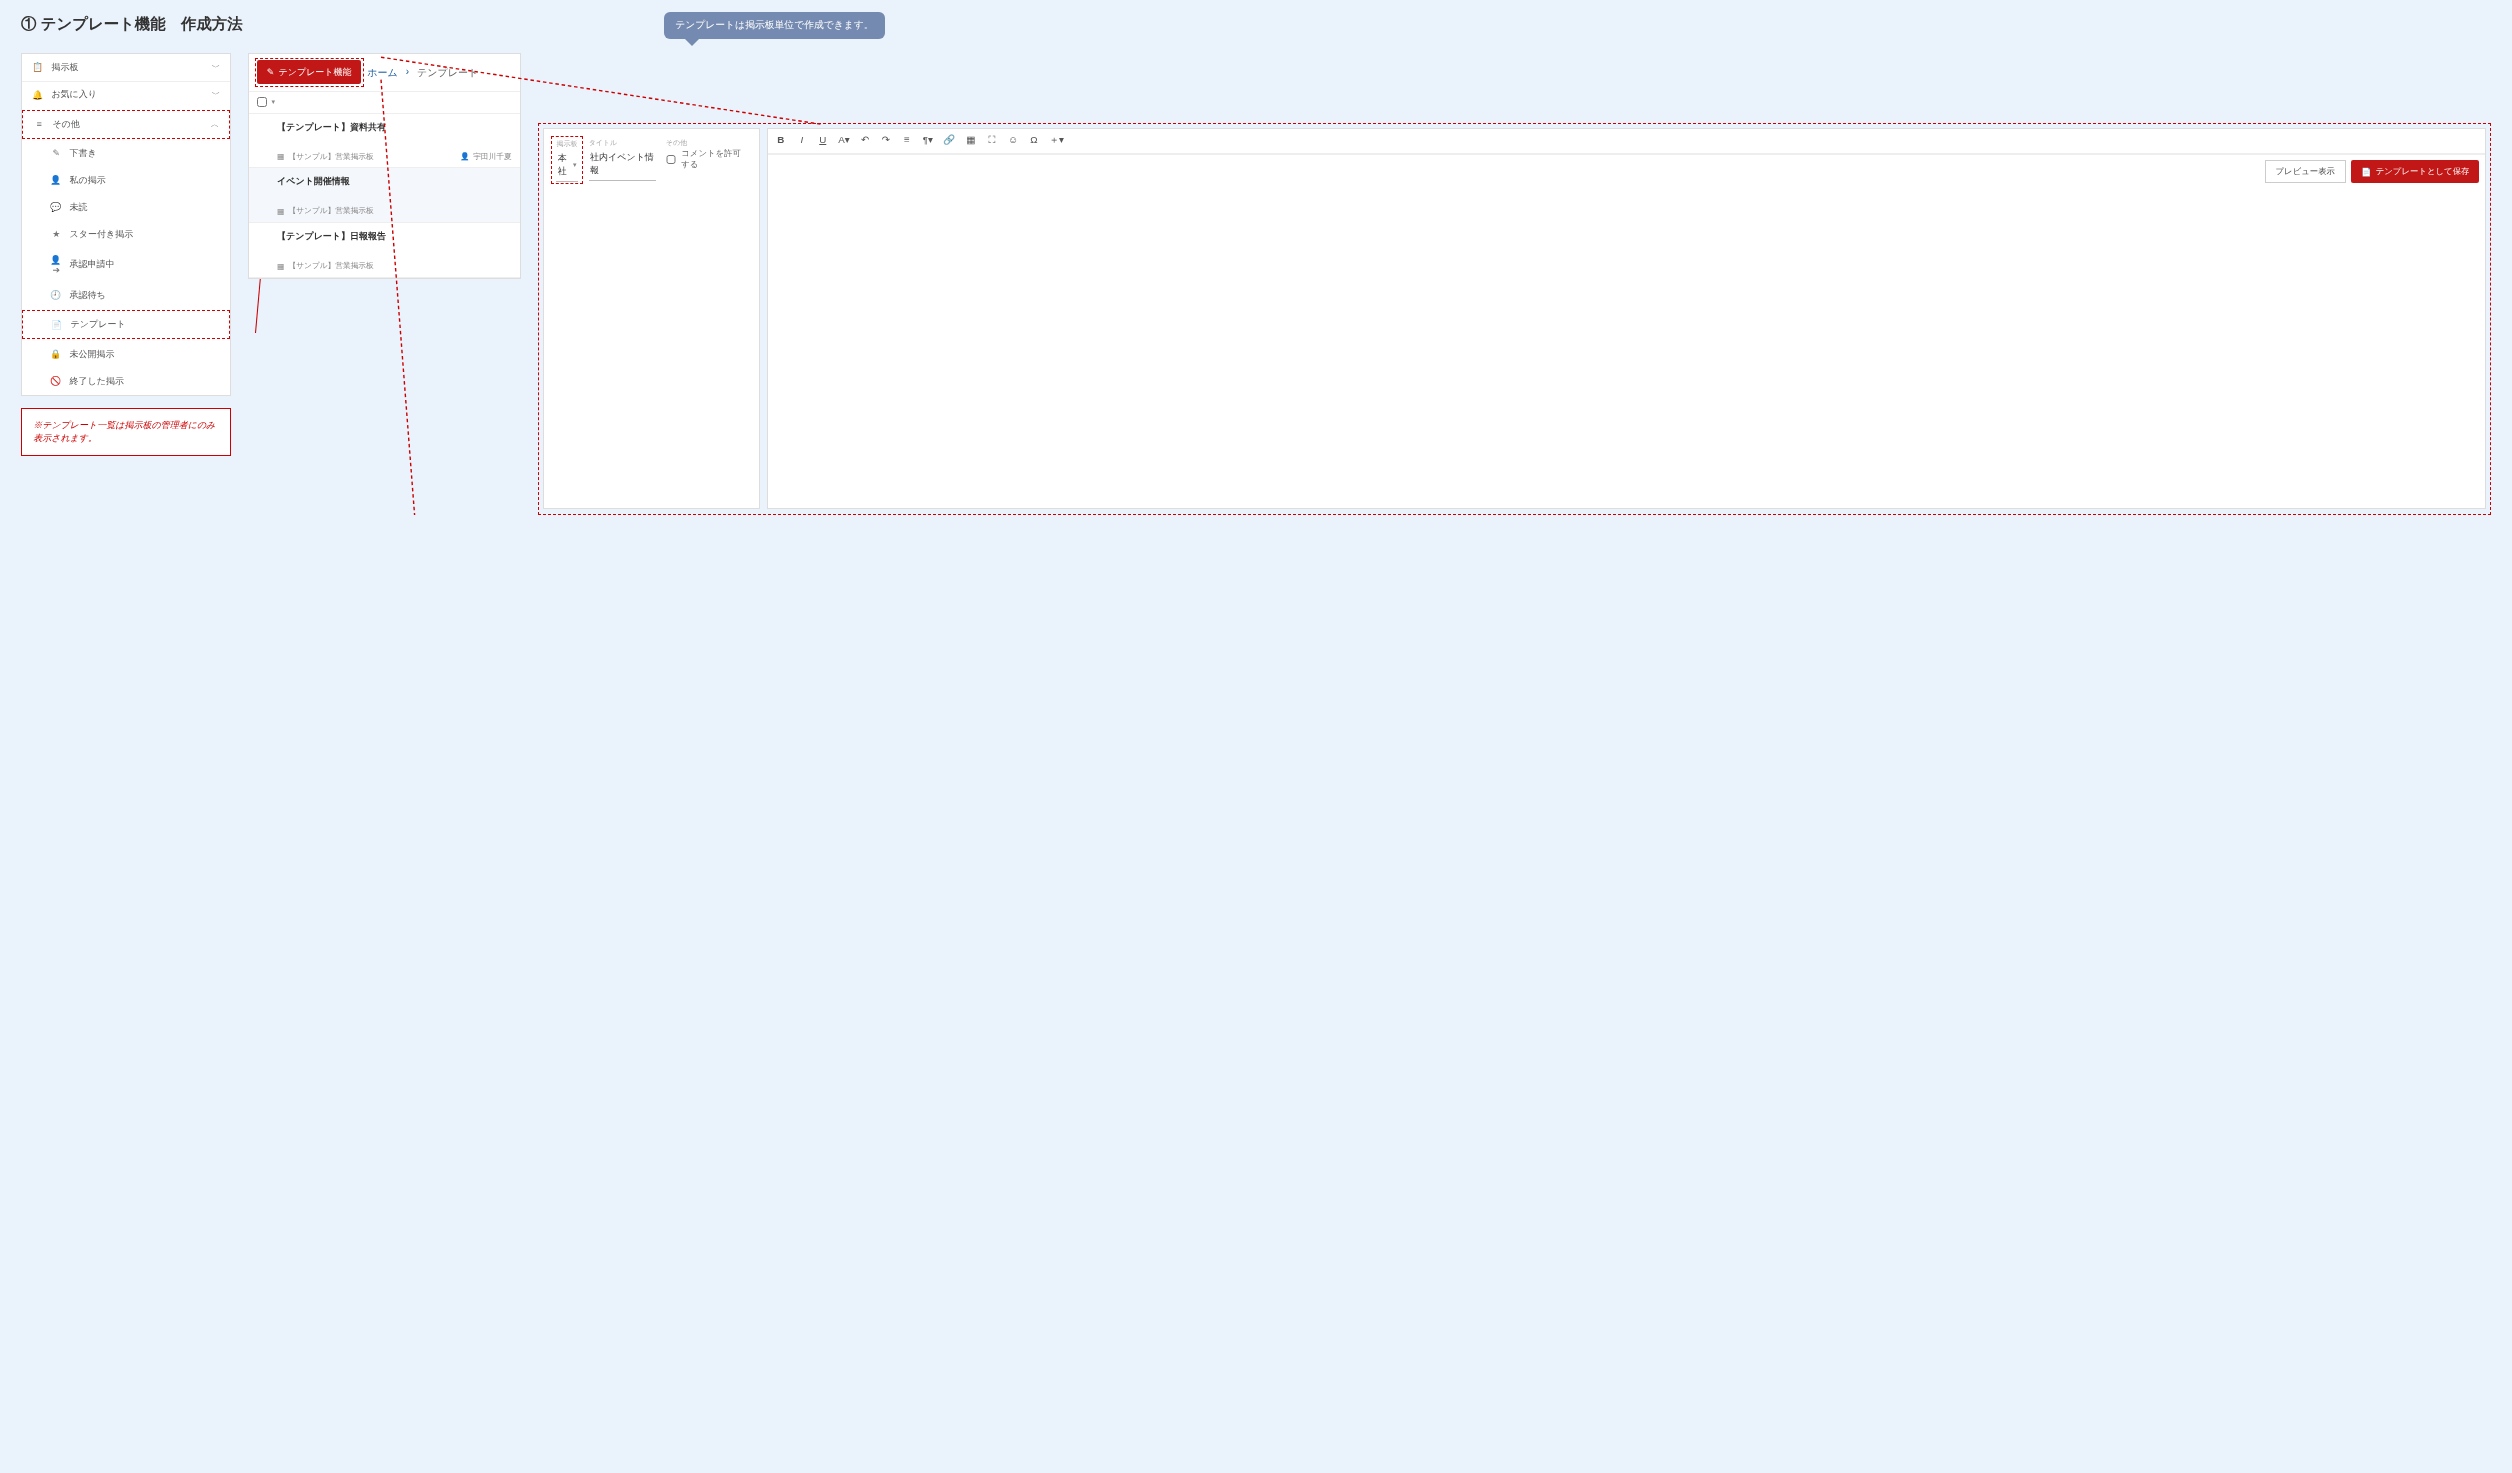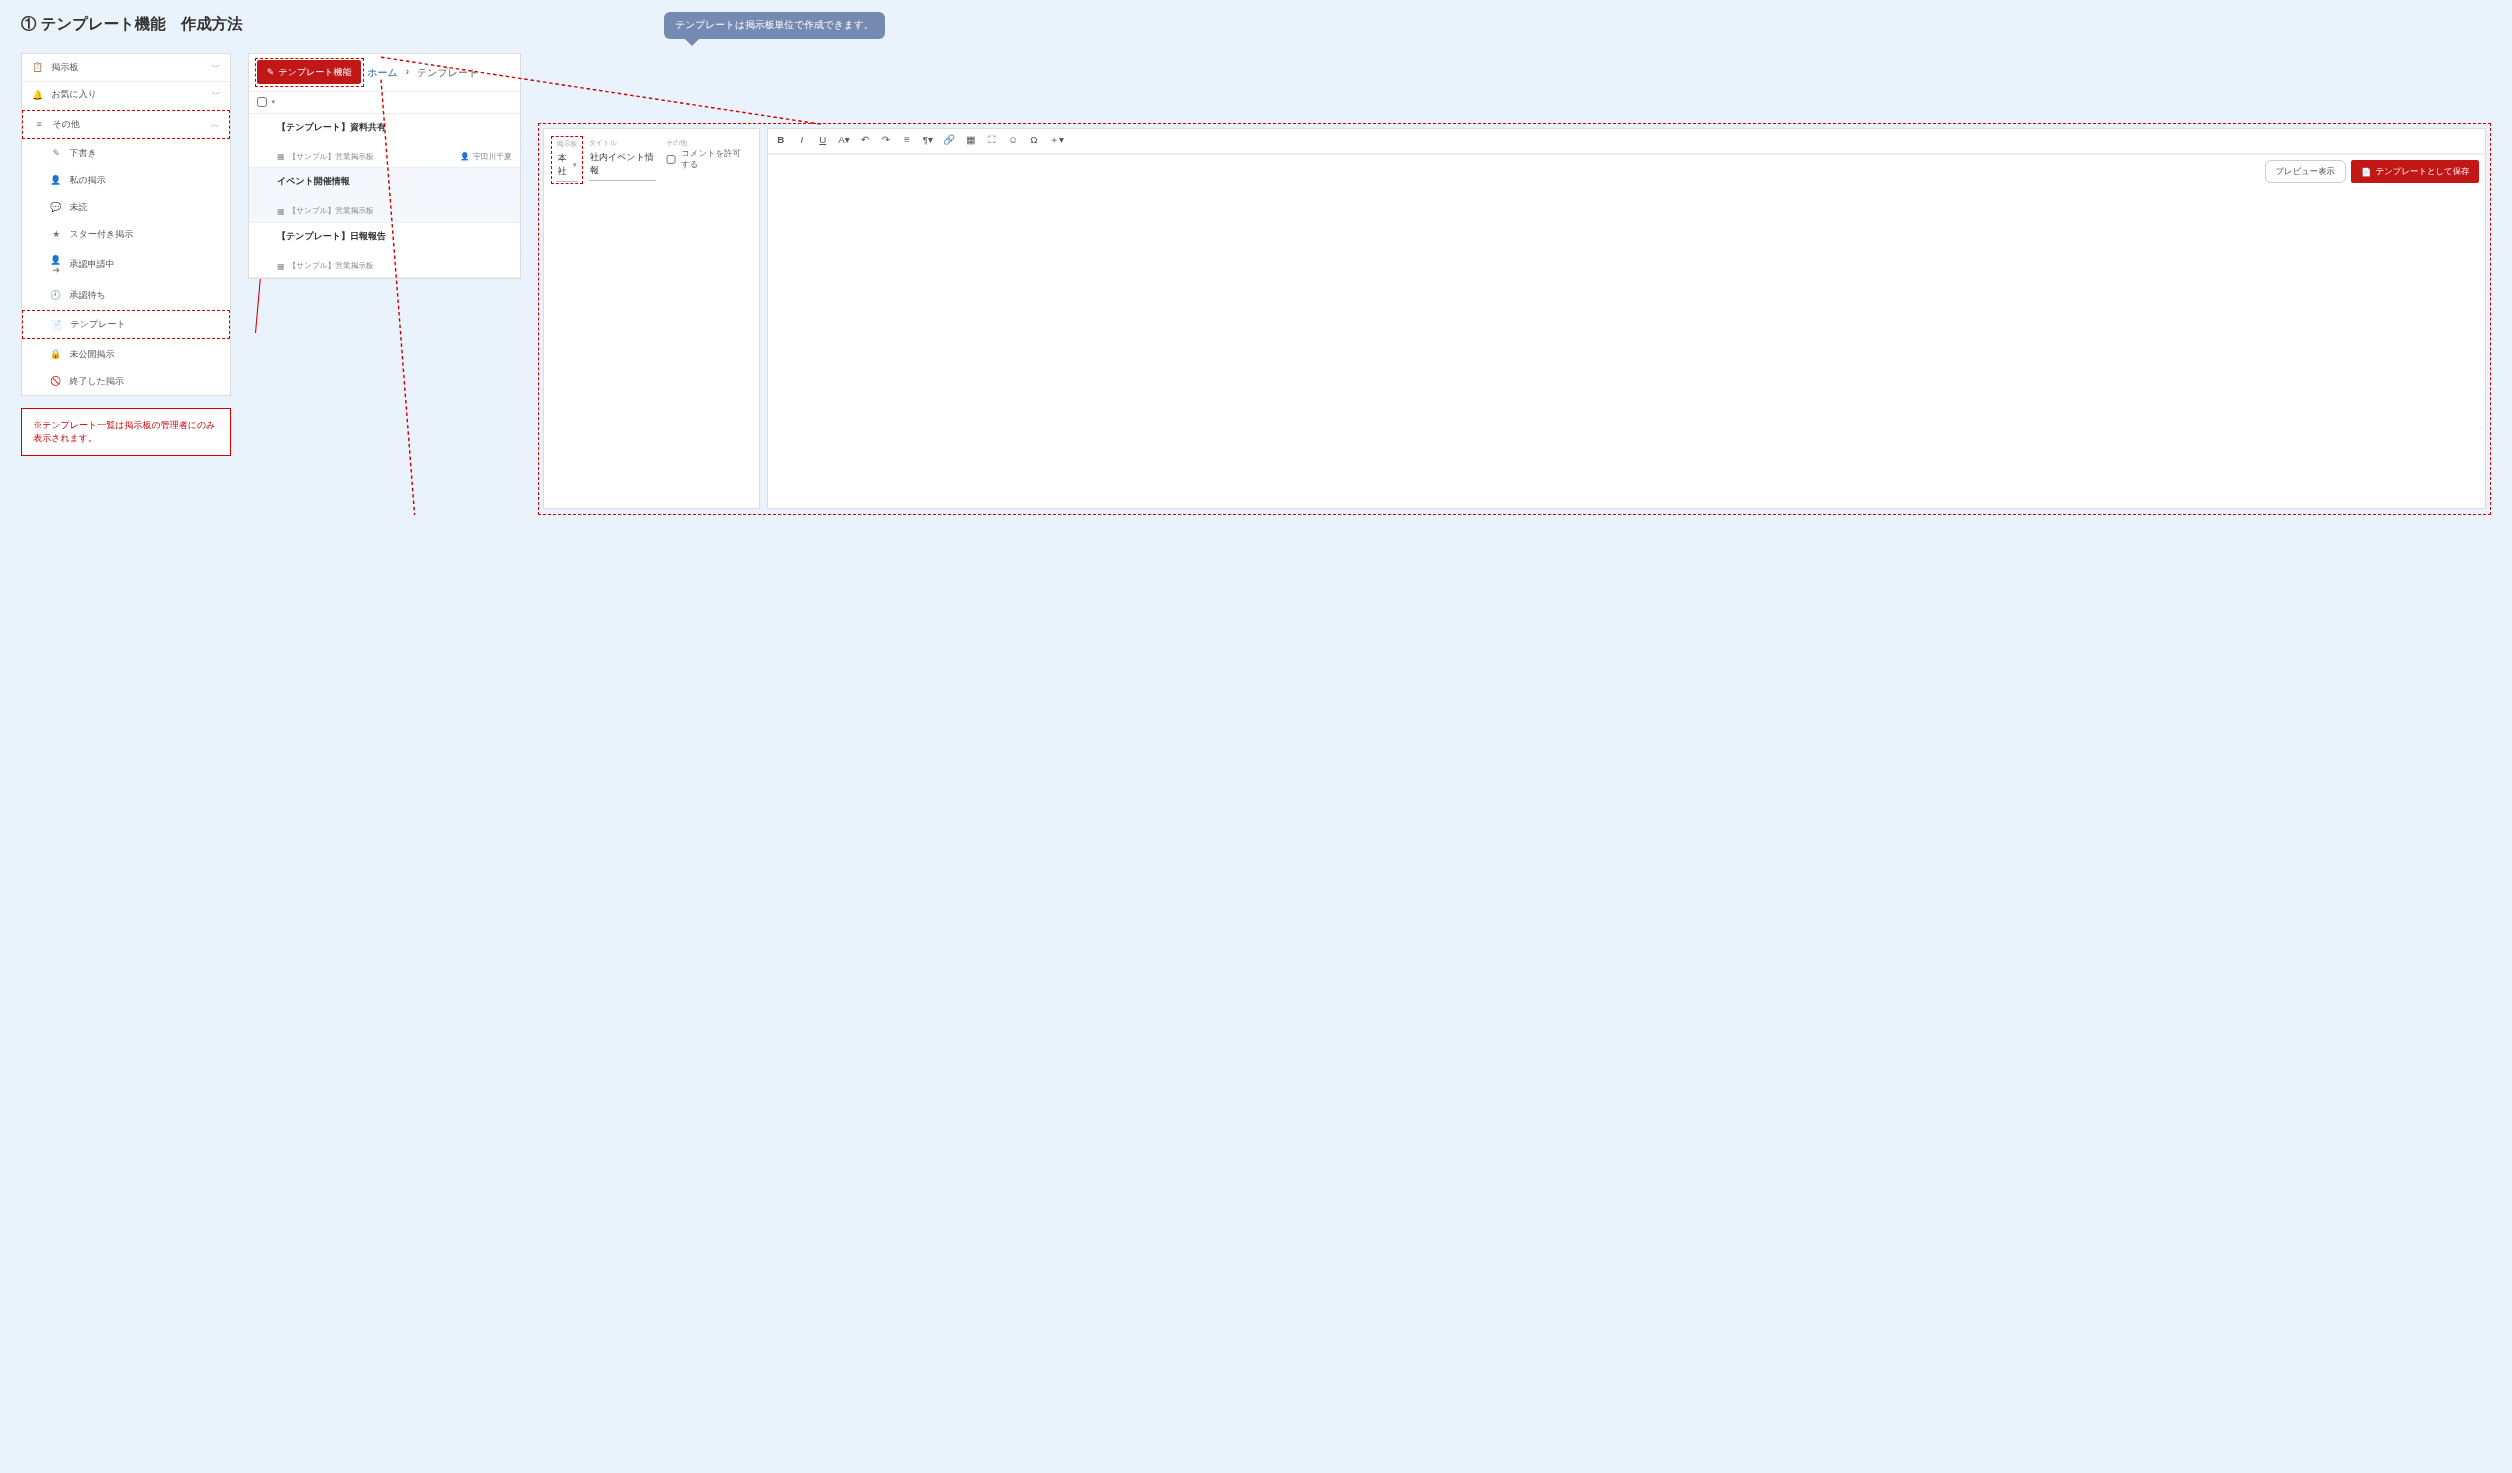--- a/index.html
+++ b/index.html
@@ -36,20 +36,21 @@
   .side-sep { height: 0.7px; background: #eee; }
   .dashed-box-red { border: 1.4px dashed #cc0000; }
 
   .note-box {
     border: 0.7px solid #cc0000;
     background: #fff;
     color: #cc0000;
     padding: 9.8px 11.2px;
     font-size: 9px;
     font-weight: 500;
+    font-style: italic;
   }
 
   
   .arrow-svg { position: absolute; top: 0; left: 0; pointer-events: none; }
 
   
   .center-col { width: 273px; position: relative; }
   .template-list {
     background: #fff;
     border: 0.7px solid #ddd;
@@ -114,21 +115,21 @@
   }
   .toolbar {
     border-bottom: 0.7px solid #eee;
     padding: 5.6px 7px;
     display: flex; flex-wrap: wrap; gap: 9.8px; row-gap: 7px;
     color: #555;
   }
   .tbtn { cursor: pointer; font-size: 9.8px; min-width: 11.2px; text-align: center; }
   .editor-text { padding: 11.2px 12.6px; font-size: 8.4px; line-height: 1.9; color: #444; flex: 1; }
   .editor-footer { display: flex; justify-content: flex-end; gap: 5.6px; padding: 5.6px; border-top: 0.7px solid #eee; }
-  .btn-outline { background: #fff; border: 0.7px solid #ccc; border-radius: 6px; padding: 4.9px 9.8px; font-size: 8.4px; cursor: pointer; color: #444; }
+  .btn-outline { background: #fff; border: 0.7px solid #ccc; border-radius: 0; padding: 4.9px 9.8px; font-size: 8.4px; cursor: pointer; color: #444; }
   .btn-primary { background: #c21717; color: #fff; border: none; border-radius: 2.1px; padding: 4.9px 9.8px; font-size: 8.4px; cursor: pointer; display: inline-flex; align-items: center; gap: 4.2px; }
 
   
   .callout {
     position: absolute;
     top: -41px; left: 126px;
     background: #758ab0;
     color: #fff;
     padding: 7px 11.2px;
     border-radius: 6px;

